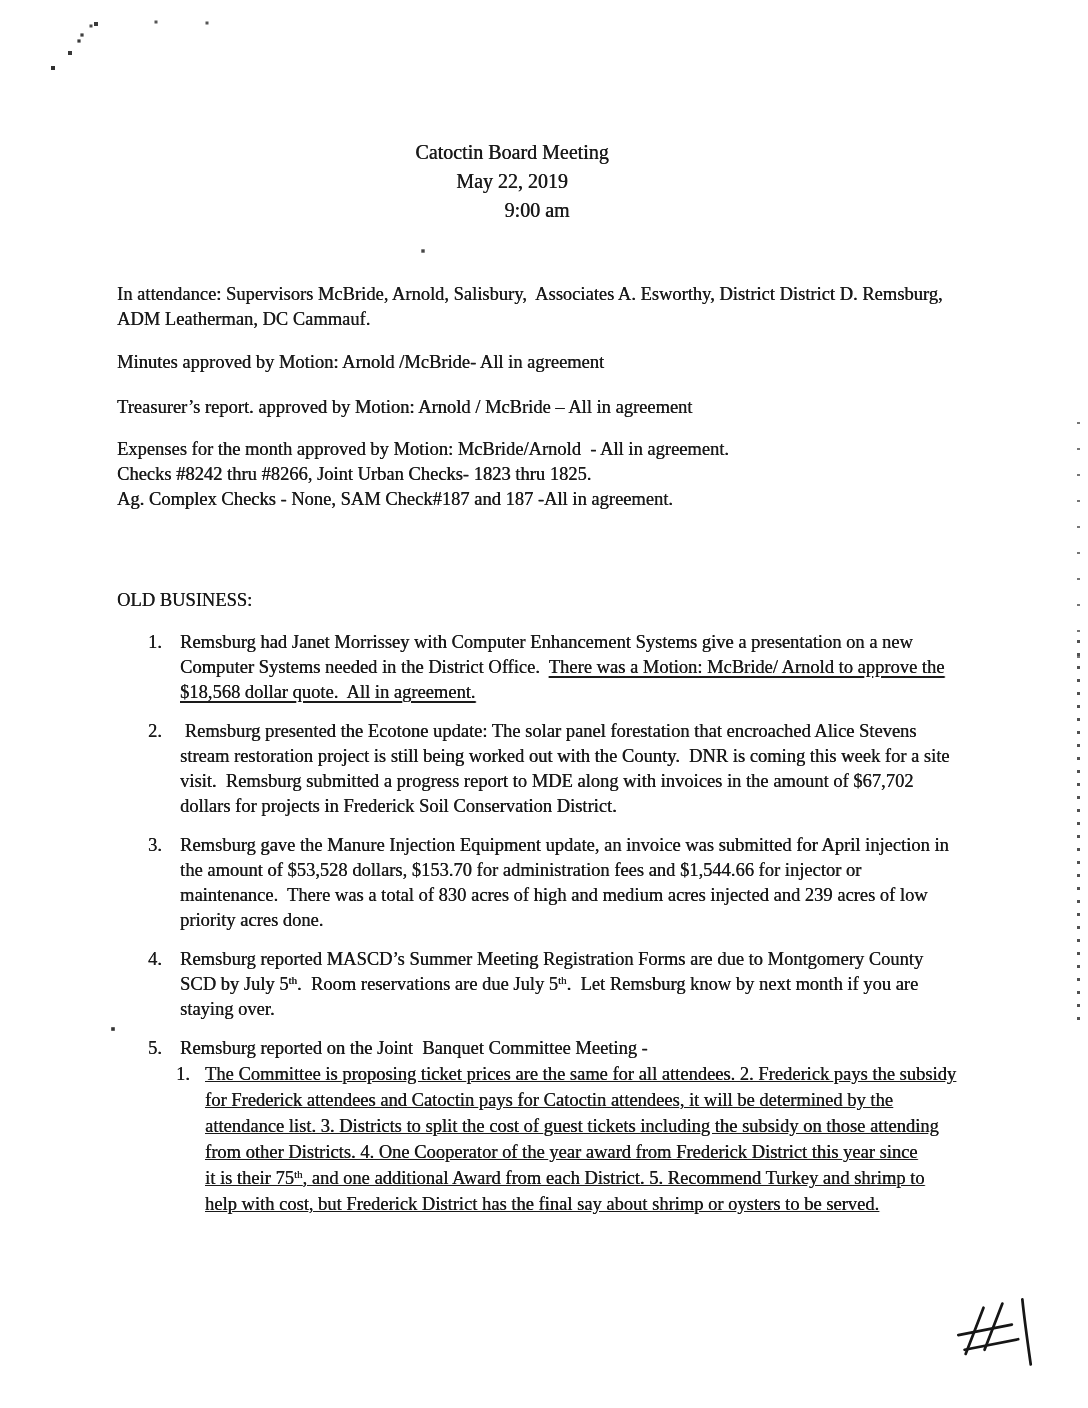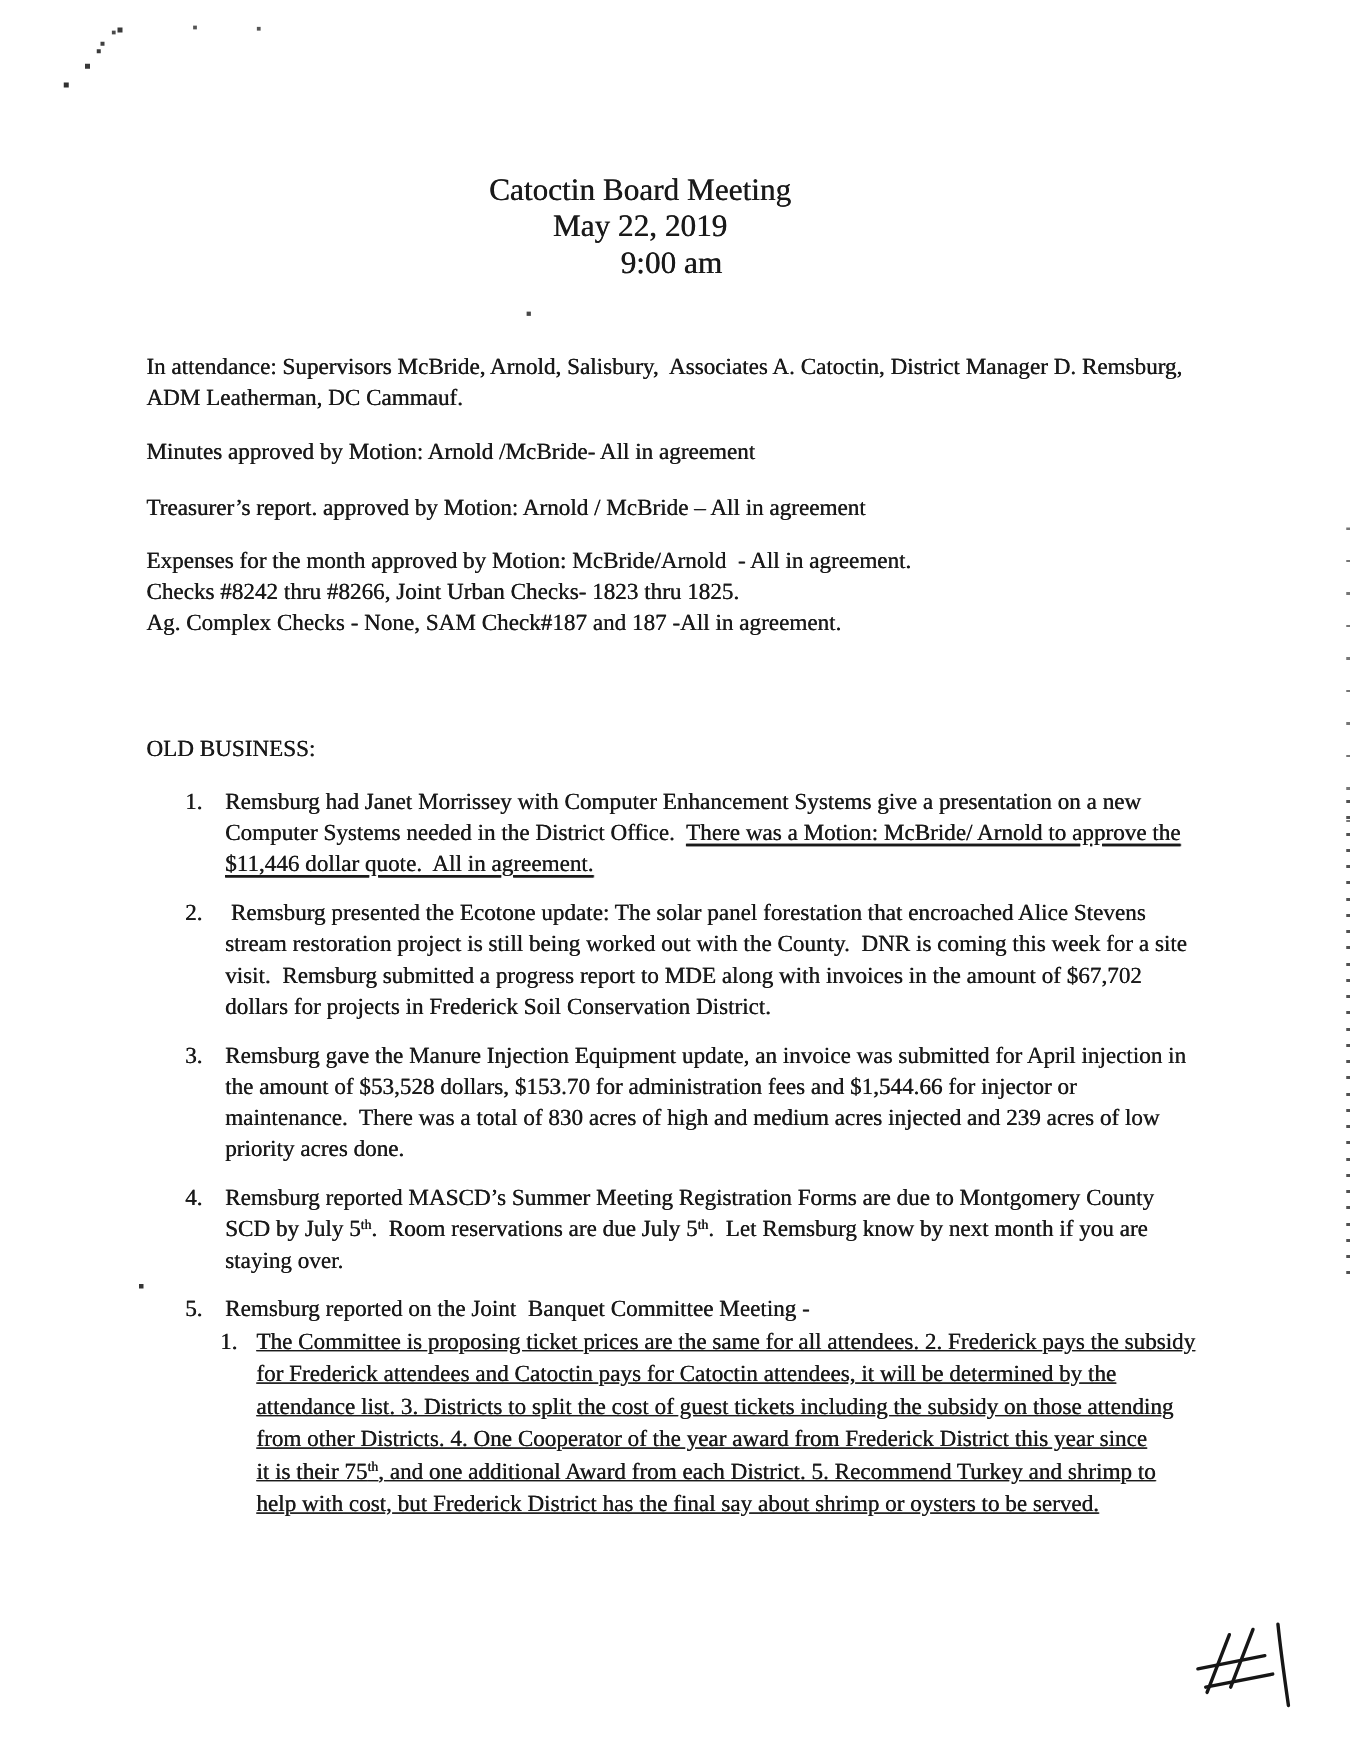--- a/index.html
+++ b/index.html
@@ -15,21 +15,21 @@
   .content{position:absolute;left:117px;top:0;width:910px;}
   .line{
     white-space:pre;
     line-height:25px;
     height:25px;
     text-shadow:0.3px 0 0 currentColor;
   }
   
   .title-wrap{padding-top:138px;width:790px;text-align:center;}
   .title-line{
-    font-size:25px;line-height:29px;height:29px;white-space:pre;
+    font-size:20px;line-height:29px;height:29px;white-space:pre;
     text-shadow:0.35px 0 0 currentColor;
   }
   .title-line.shifted{padding-left:50px;}
   
   .p-attendance{margin-top:57px;}
   .p-minutes{margin-top:18px;}
   .p-treasurer{margin-top:20px;}
   .p-accounts{margin-top:21px;}
   .p-expenses{margin-top:17px;}
   .ob-heading{margin-top:76px;}
@@ -74,21 +74,21 @@
 
   <div class="content">
 
     <div class="title-wrap">
       <div class="title-line">Catoctin Board Meeting</div>
       <div class="title-line">May 22, 2019</div>
       <div class="title-line shifted">9:00 am</div>
     </div>
 
     <div class="p-attendance">
-        <div class="line">In attendance: Supervisors McBride, Arnold, Salisbury,  Associates A. Catoctin, District Manager D. Remsburg,</div>
+        <div class="line">In attendance: Supervisors McBride, Arnold, Salisbury,  Associates A. Esworthy, District District D. Remsburg,</div>
         <div class="line">ADM Leatherman, DC Cammauf.</div>
       </div>
 
     <div class="p-minutes">
         <div class="line">Minutes approved by Motion: Arnold /McBride- All in agreement</div>
       </div>
 
     <div class="p-treasurer">
         <div class="line">Treasurer’s report. approved by Motion: Arnold / McBride – All in agreement</div>
       </div>
@@ -104,21 +104,21 @@
       <div class="line">OLD BUSINESS:</div>
     </div>
 
     <div class="ob-list">
 
       <div class="item">
         <div class="num">1.</div>
         <div class="body">
             <div class="line"><span>Remsburg had Janet Morrissey with Computer Enhancement Systems give a presentation on a new</span></div>
             <div class="line"><span>Computer Systems needed in the District Office.  </span><span class="u">There was a Motion: McBride/ Arnold to approve the</span></div>
-            <div class="line"><span class="u">$11,446 dollar quote.  All in agreement.</span></div>
+            <div class="line"><span class="u">$18,568 dollar quote.  All in agreement.</span></div>
           </div>
       </div>
 
       <div class="item">
         <div class="num">2.</div>
         <div class="body">
             <div class="line"> Remsburg presented the Ecotone update: The solar panel forestation that encroached Alice Stevens</div>
             <div class="line">stream restoration project is still being worked out with the County.  DNR is coming this week for a site</div>
             <div class="line">visit.  Remsburg submitted a progress report to MDE along with invoices in the amount of $67,702</div>
             <div class="line">dollars for projects in Frederick Soil Conservation District.</div>

